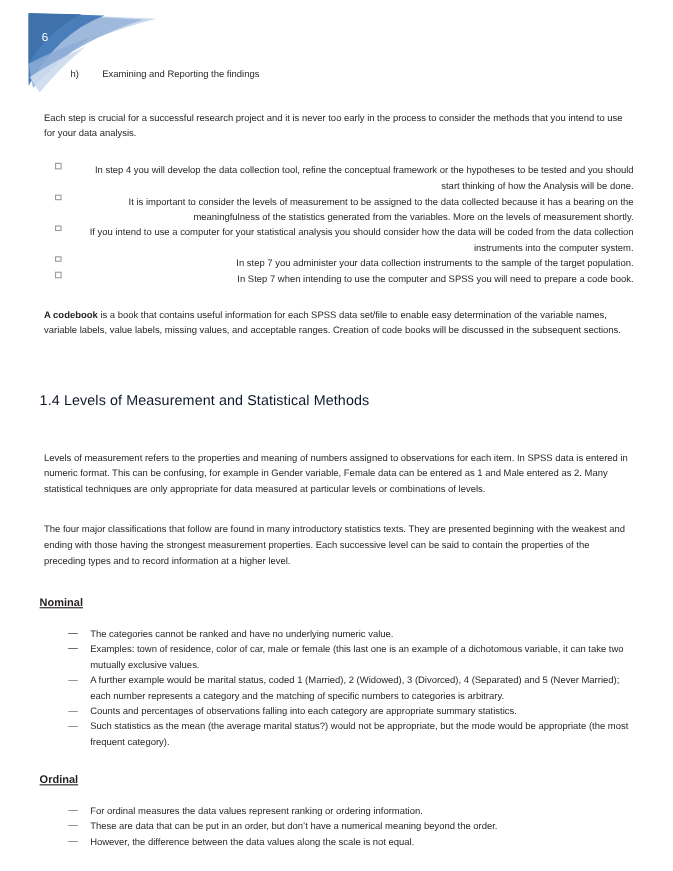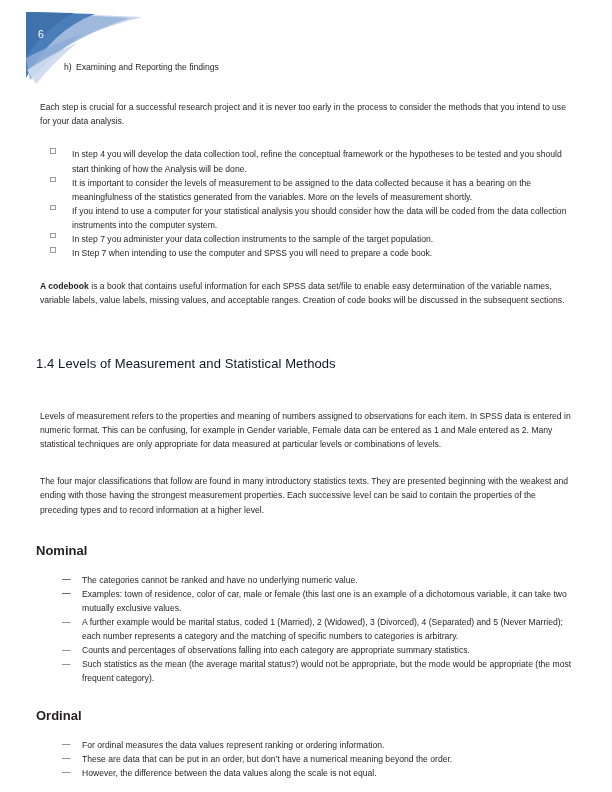--- a/index.html
+++ b/index.html
@@ -55,28 +55,29 @@
     padding-left: 28px;
     position: relative;
   }
   .sub-item .marker {
     position: absolute;
     left: 28px;
     top: 0;
   }
   .sub-item .text {
     display: inline-block;
-    padding-left: 12px;
+    padding-left: 29px;
   }
 
   
   ul.cklist {
     list-style: none;
     margin: 0;
     padding: 0;
+    text-align: right;
   }
   ul.cklist > li {
     position: relative;
     padding-left: 36px;
     font-size: 8.6px;
     line-height: 14.1px;
     margin: 0 0 0 0;
   }
   ul.cklist > li .bullet {
     position: absolute;
@@ -112,24 +113,25 @@
   h2.section-heading {
     font-size: 13px;
     font-weight: normal;
     color: #0f172a;
     margin: 0;
     letter-spacing: 0.1px;
     font-family: "Liberation Sans", sans-serif;
   }
 
   .label-bold {
-    font-size: 13px;
+    font-size: 10px;
     font-weight: bold;
     color: #231f20;
     margin: 0;
+    text-decoration: underline;
   }
   .spacer-m  { height: 15px; }
   .spacer-l  { height: 22px; }
 
   b.inline-bold { font-weight: bold; }
 </style>
 </head>
 <body>
 
 <div id="banner">

